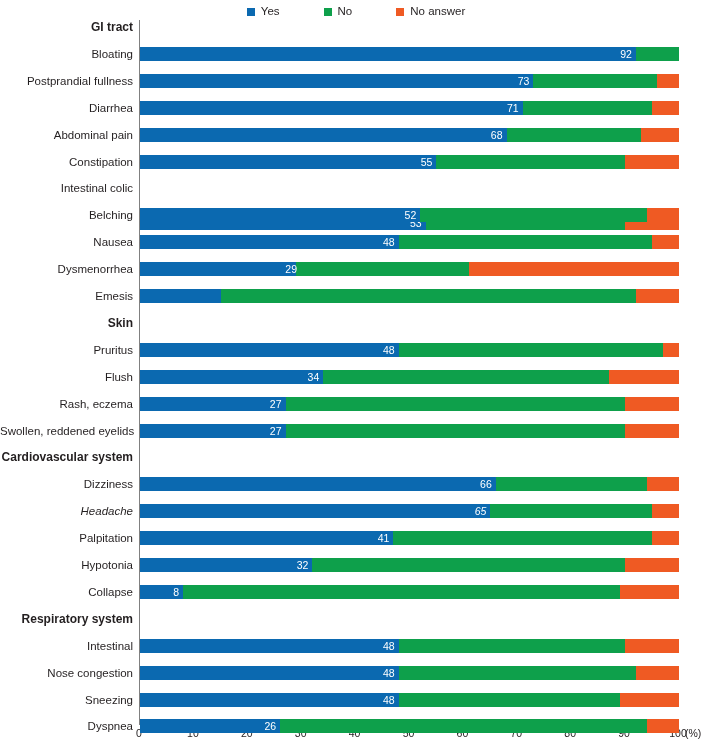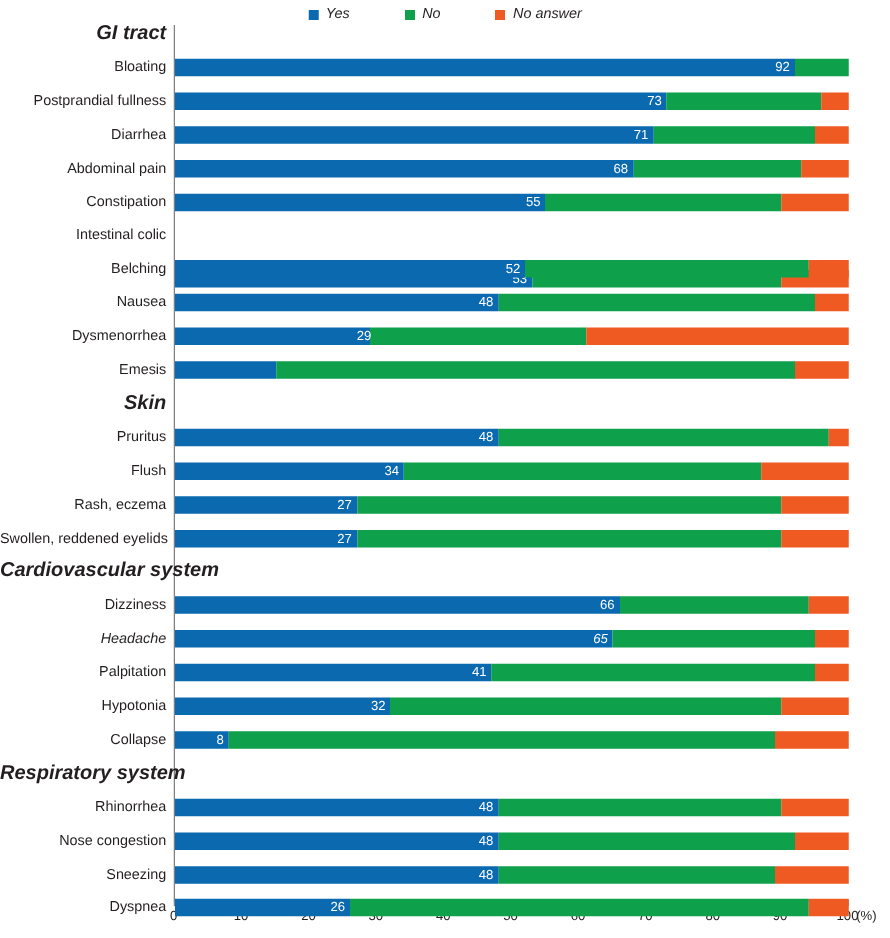--- a/index.html
+++ b/index.html
@@ -14,21 +14,21 @@
 
   
   .legend{
     position:absolute;left:0;top:6px;width:712px;
     display:flex;justify-content:center;align-items:center;
     gap:44px;
     font-size:11.5px;
   }
   .legend-item{display:flex;align-items:center;gap:6px;}
   .legend-swatch{width:8px;height:8px;display:inline-block;}
-  .legend-label{line-height:1;font-style:italic;}
+  .legend-label{line-height:1;}
 
   
   .plot{
     position:absolute;
     left:139px;top:20px;
     width:539px;height:700px;
   }
   .axis-line{
     position:absolute;left:0px;top:0px;width:1px;height:700px;
     background:#808080;
@@ -50,21 +50,21 @@
   }
 
   
   .rows{position:absolute;left:0;top:20px;width:712px;height:700px;}
   .row{position:absolute;left:0;width:712px;height:14px;}
   .row-label{
     position:absolute;left:0;width:133px;
     text-align:right;font-size:11.5px;line-height:14px;
     white-space:nowrap;color:#231f20;
   }
-  .row.section .row-label{font-weight:bold;font-size:16px;font-style:italic;}
+  .row.section .row-label{font-weight:bold;font-size:12px;}
   .bar{
     position:absolute;left:140px;height:14px;
     display:block;
   }
   .seg{position:absolute;top:0;height:14px;}
   .seg-yes{background:#0B69B0;}
   .seg-no{background:#0EA04B;}
   .seg-na{background:#EF5A23;}
   .val{
     position:absolute;top:0;height:14px;line-height:14px;
@@ -300,21 +300,21 @@
           <div class="seg seg-yes" style="left: 0px; width: 43.12px;"></div>
           <div class="seg seg-no" style="left: 43.12px; width: 436.59px;"></div>
           <div class="seg seg-na" style="left: 479.71px; width: 59.29px;"></div>
           <div class="val" style="left: 0px; width: 43.12px;">8</div>
         </div>
       </div>
       <div class="row section" style="top: 591.8px;">
         <div class="row-label">Respiratory system</div>
       </div>
       <div class="row" style="top: 618.7px;">
-        <div class="row-label">Rhinorrhea</div>
+        <div class="row-label">Intestinal</div>
         <div class="bar" style="width: 539px;">
           <div class="seg seg-yes" style="left: 0px; width: 258.72px;"></div>
           <div class="seg seg-no" style="left: 258.72px; width: 226.38px;"></div>
           <div class="seg seg-na" style="left: 485.1px; width: 53.9px;"></div>
           <div class="val" style="left: 0px; width: 258.72px;">48</div>
         </div>
       </div>
       <div class="row" style="top: 645.6px;">
         <div class="row-label">Nose congestion</div>
         <div class="bar" style="width: 539px;">

